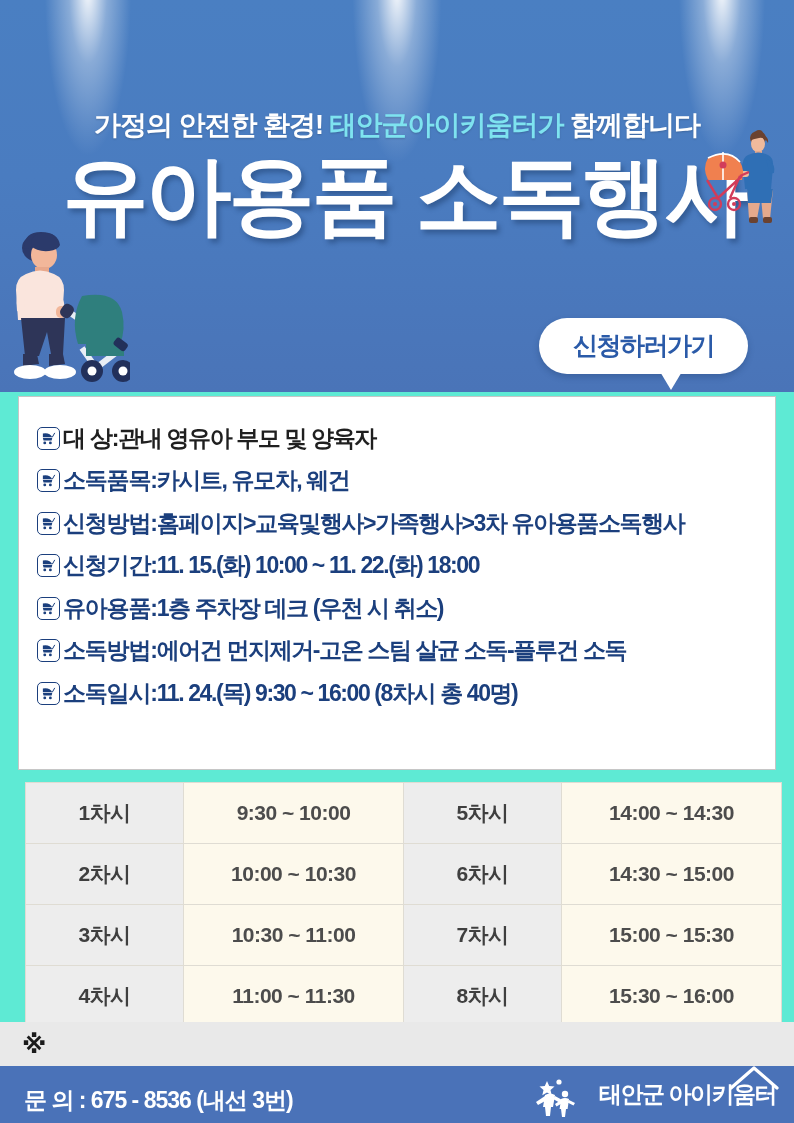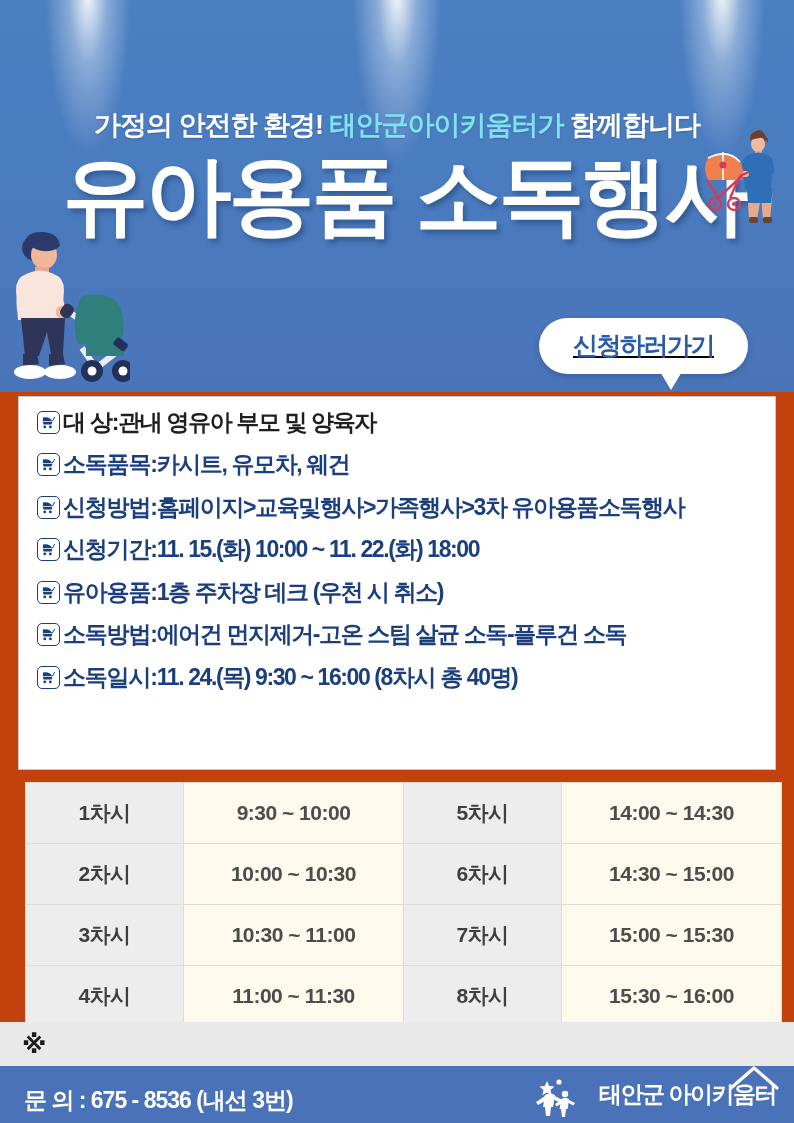--- a/index.html
+++ b/index.html
@@ -5,21 +5,21 @@
   html,body{margin:0;padding:0;}
   body{
     width:794px;height:1123px;
     font-family:"Liberation Sans","DejaVu Sans",sans-serif;
     background:#e9e9e9;
     overflow:hidden;
     position:relative;
   }
   .poster{
     position:relative;width:794px;height:1123px;
-    background:#c2410c;overflow:hidden;
+    background:#5eead4;overflow:hidden;
   }
 
   
   .hero{
     position:absolute;left:0;top:0;width:794px;height:392px;
     background:
       radial-gradient(ellipse 60px 230px at 88px -10px, rgba(255,255,255,.95) 0%, rgba(255,255,255,.35) 32%, rgba(255,255,255,0) 72%),
       radial-gradient(ellipse 62px 240px at 397px -10px, rgba(255,255,255,.95) 0%, rgba(255,255,255,.35) 32%, rgba(255,255,255,0) 72%),
       radial-gradient(ellipse 60px 230px at 722px -10px, rgba(255,255,255,.95) 0%, rgba(255,255,255,.35) 32%, rgba(255,255,255,0) 72%),
       linear-gradient(180deg,#4a7fc2 0%,#4a7cc0 45%,#4a74b8 100%);
@@ -40,41 +40,40 @@
     white-space:nowrap;
     padding-left:8px;
   }
 
   
   .applybtn{
     position:absolute;right:46px;top:318px;
     background:#ffffff;border-radius:30px;
     padding:11px 34px 12px 34px;
     box-shadow:0 3px 6px rgba(20,50,95,.28);
-    text-decoration:underline;
   }
   .applybtn .txt{
     font-size:25px;font-weight:900;color:#2a5aa8;letter-spacing:-1.5px;white-space:nowrap;
   }
   .applybtn .tail{
     position:absolute;left:120px;bottom:-16px;width:0;height:0;
     border-style:solid;border-width:20px 12px 0 12px;
     border-color:#ffffff transparent transparent transparent;
   }
 
   
   .ill{position:absolute;}
   .ill-left{left:4px;top:228px;}
   .ill-right{right:14px;top:128px;}
 
   
   .infobox{
     position:absolute;left:18px;top:396px;width:758px;height:374px;
     background:#ffffff;border:1px solid #c6c6c6;box-sizing:border-box;
-    padding:4px 8px 10px 18px;
+    padding:20px 8px 10px 18px;
   }
   .irow{display:flex;align-items:center;height:42.5px;white-space:nowrap;}
   .bullet{
     width:21px;height:21px;min-width:21px;margin-right:3px;
     border:1.6px solid #1b3f7d;border-radius:5px;background:#fff;
     display:flex;align-items:center;justify-content:center;
   }
   .ilabel{
     font-size:23px;font-weight:800;color:#1b3f7d;letter-spacing:-1.2px;
   }

